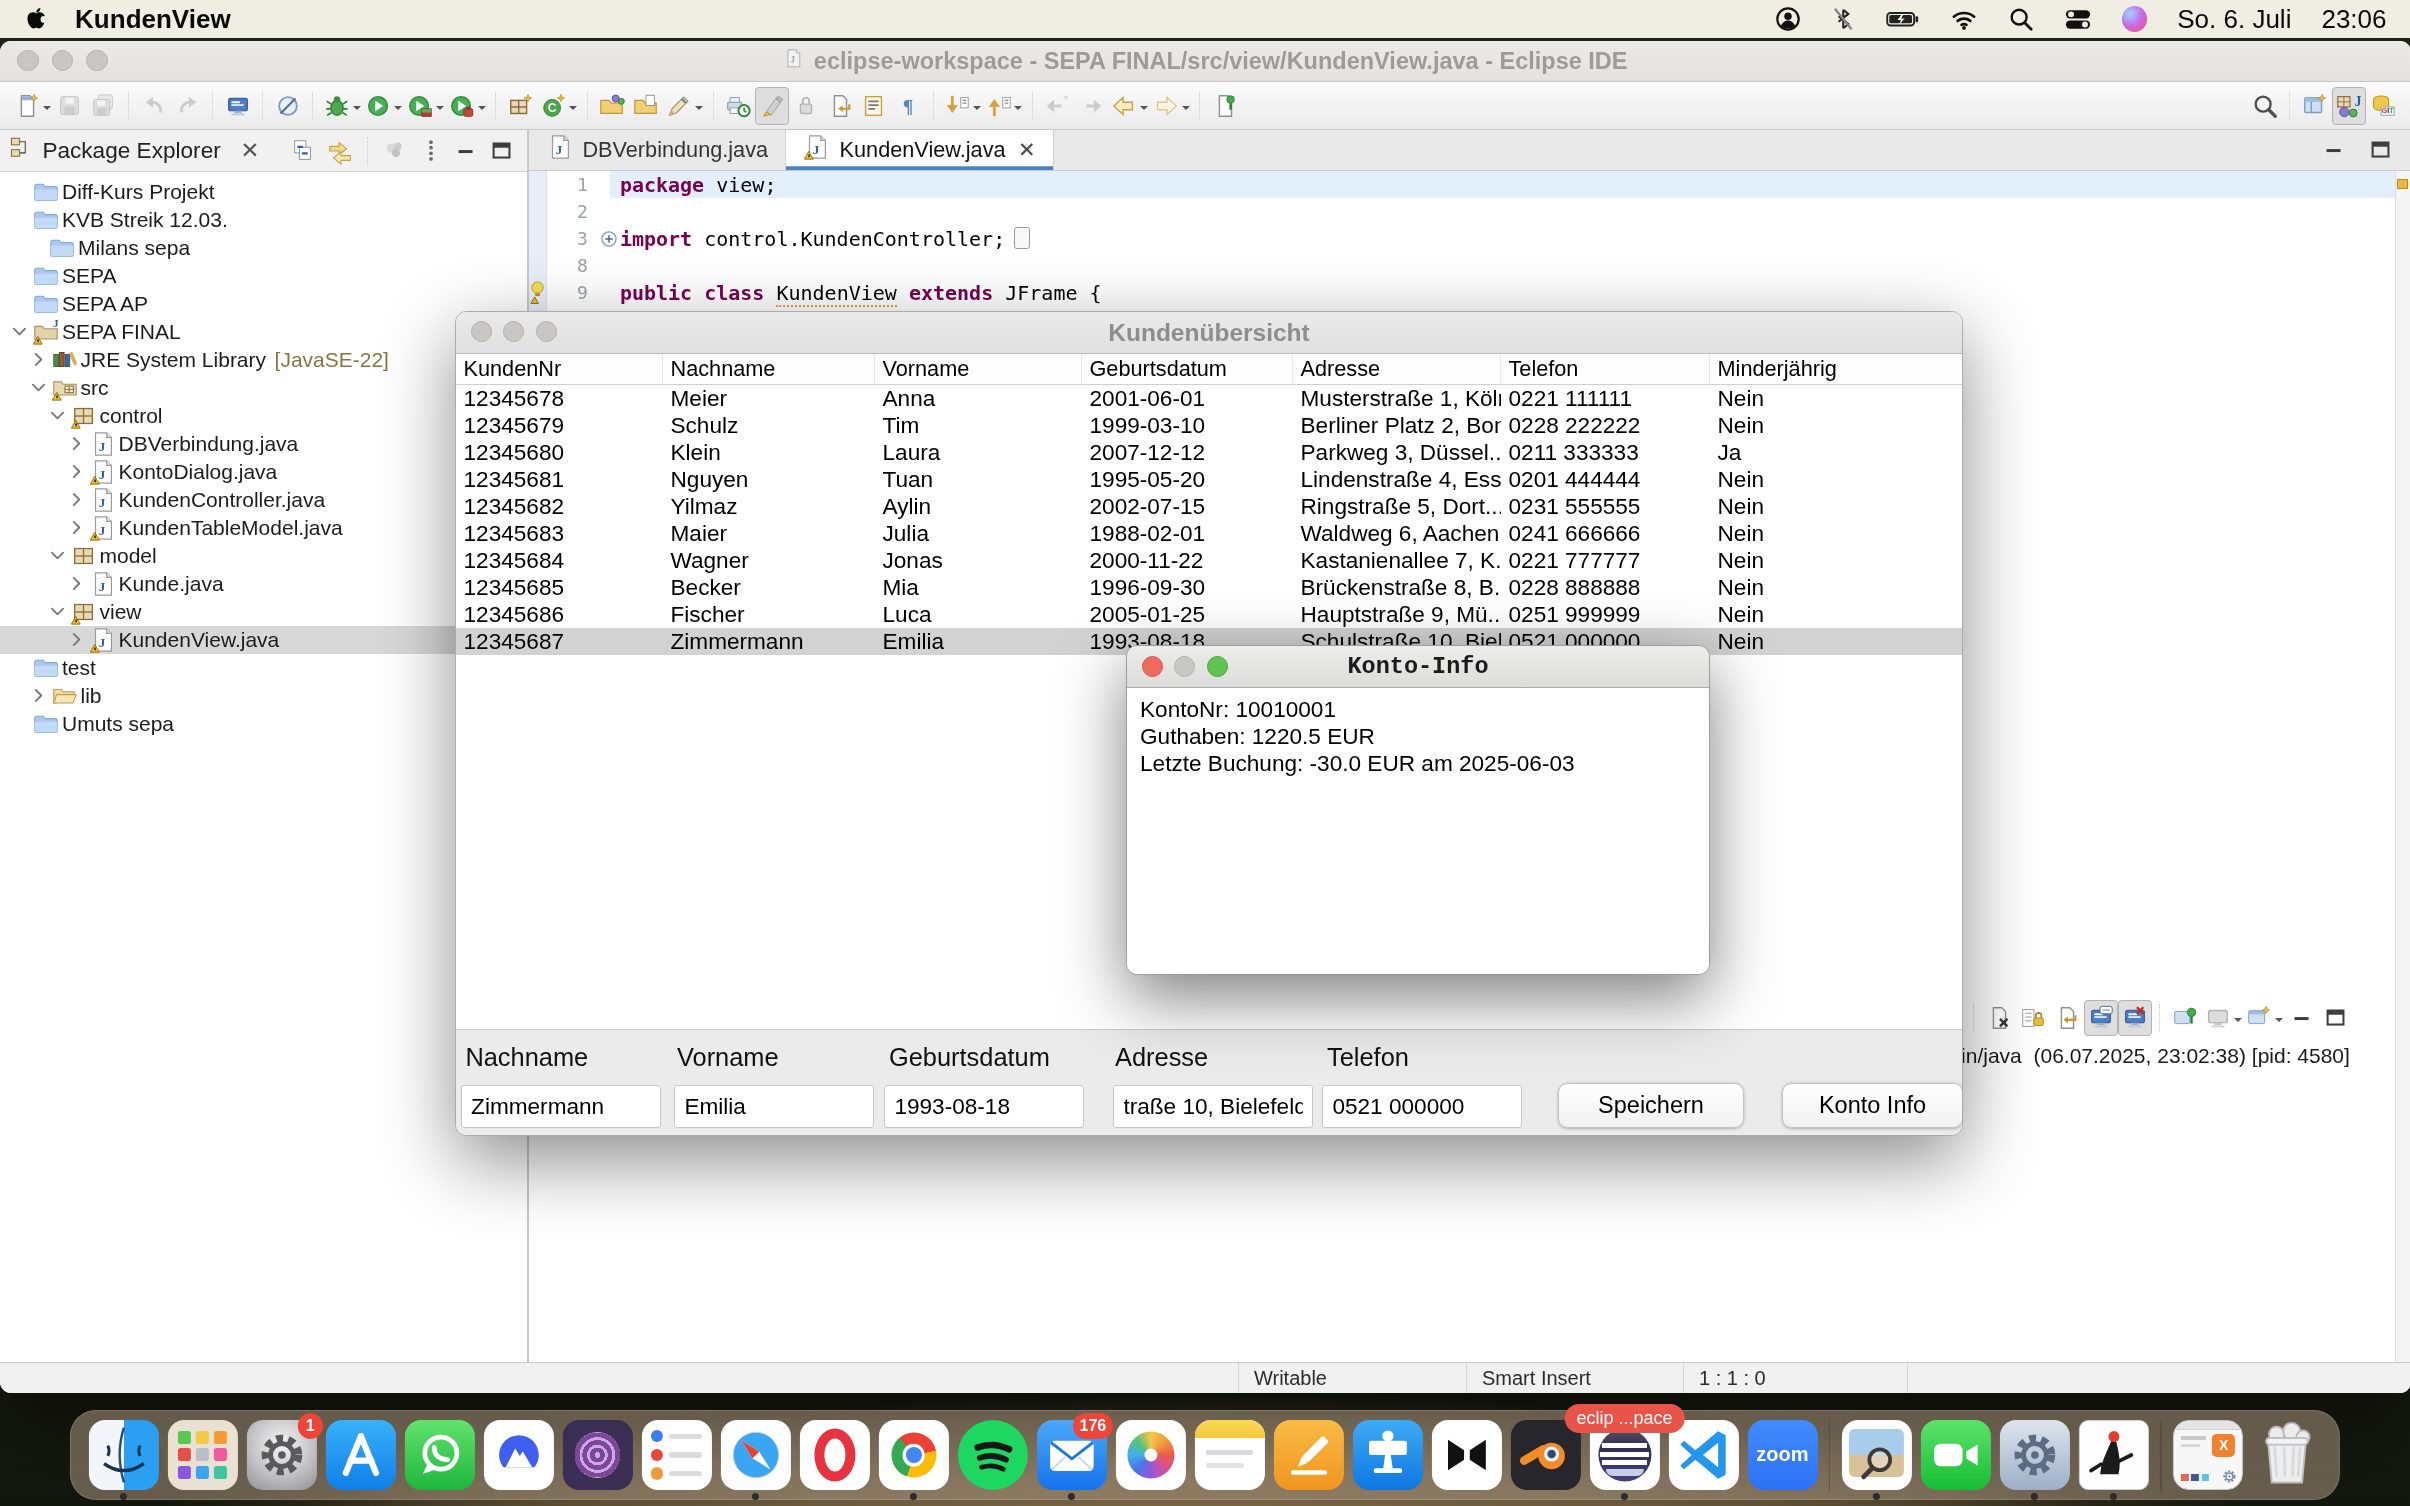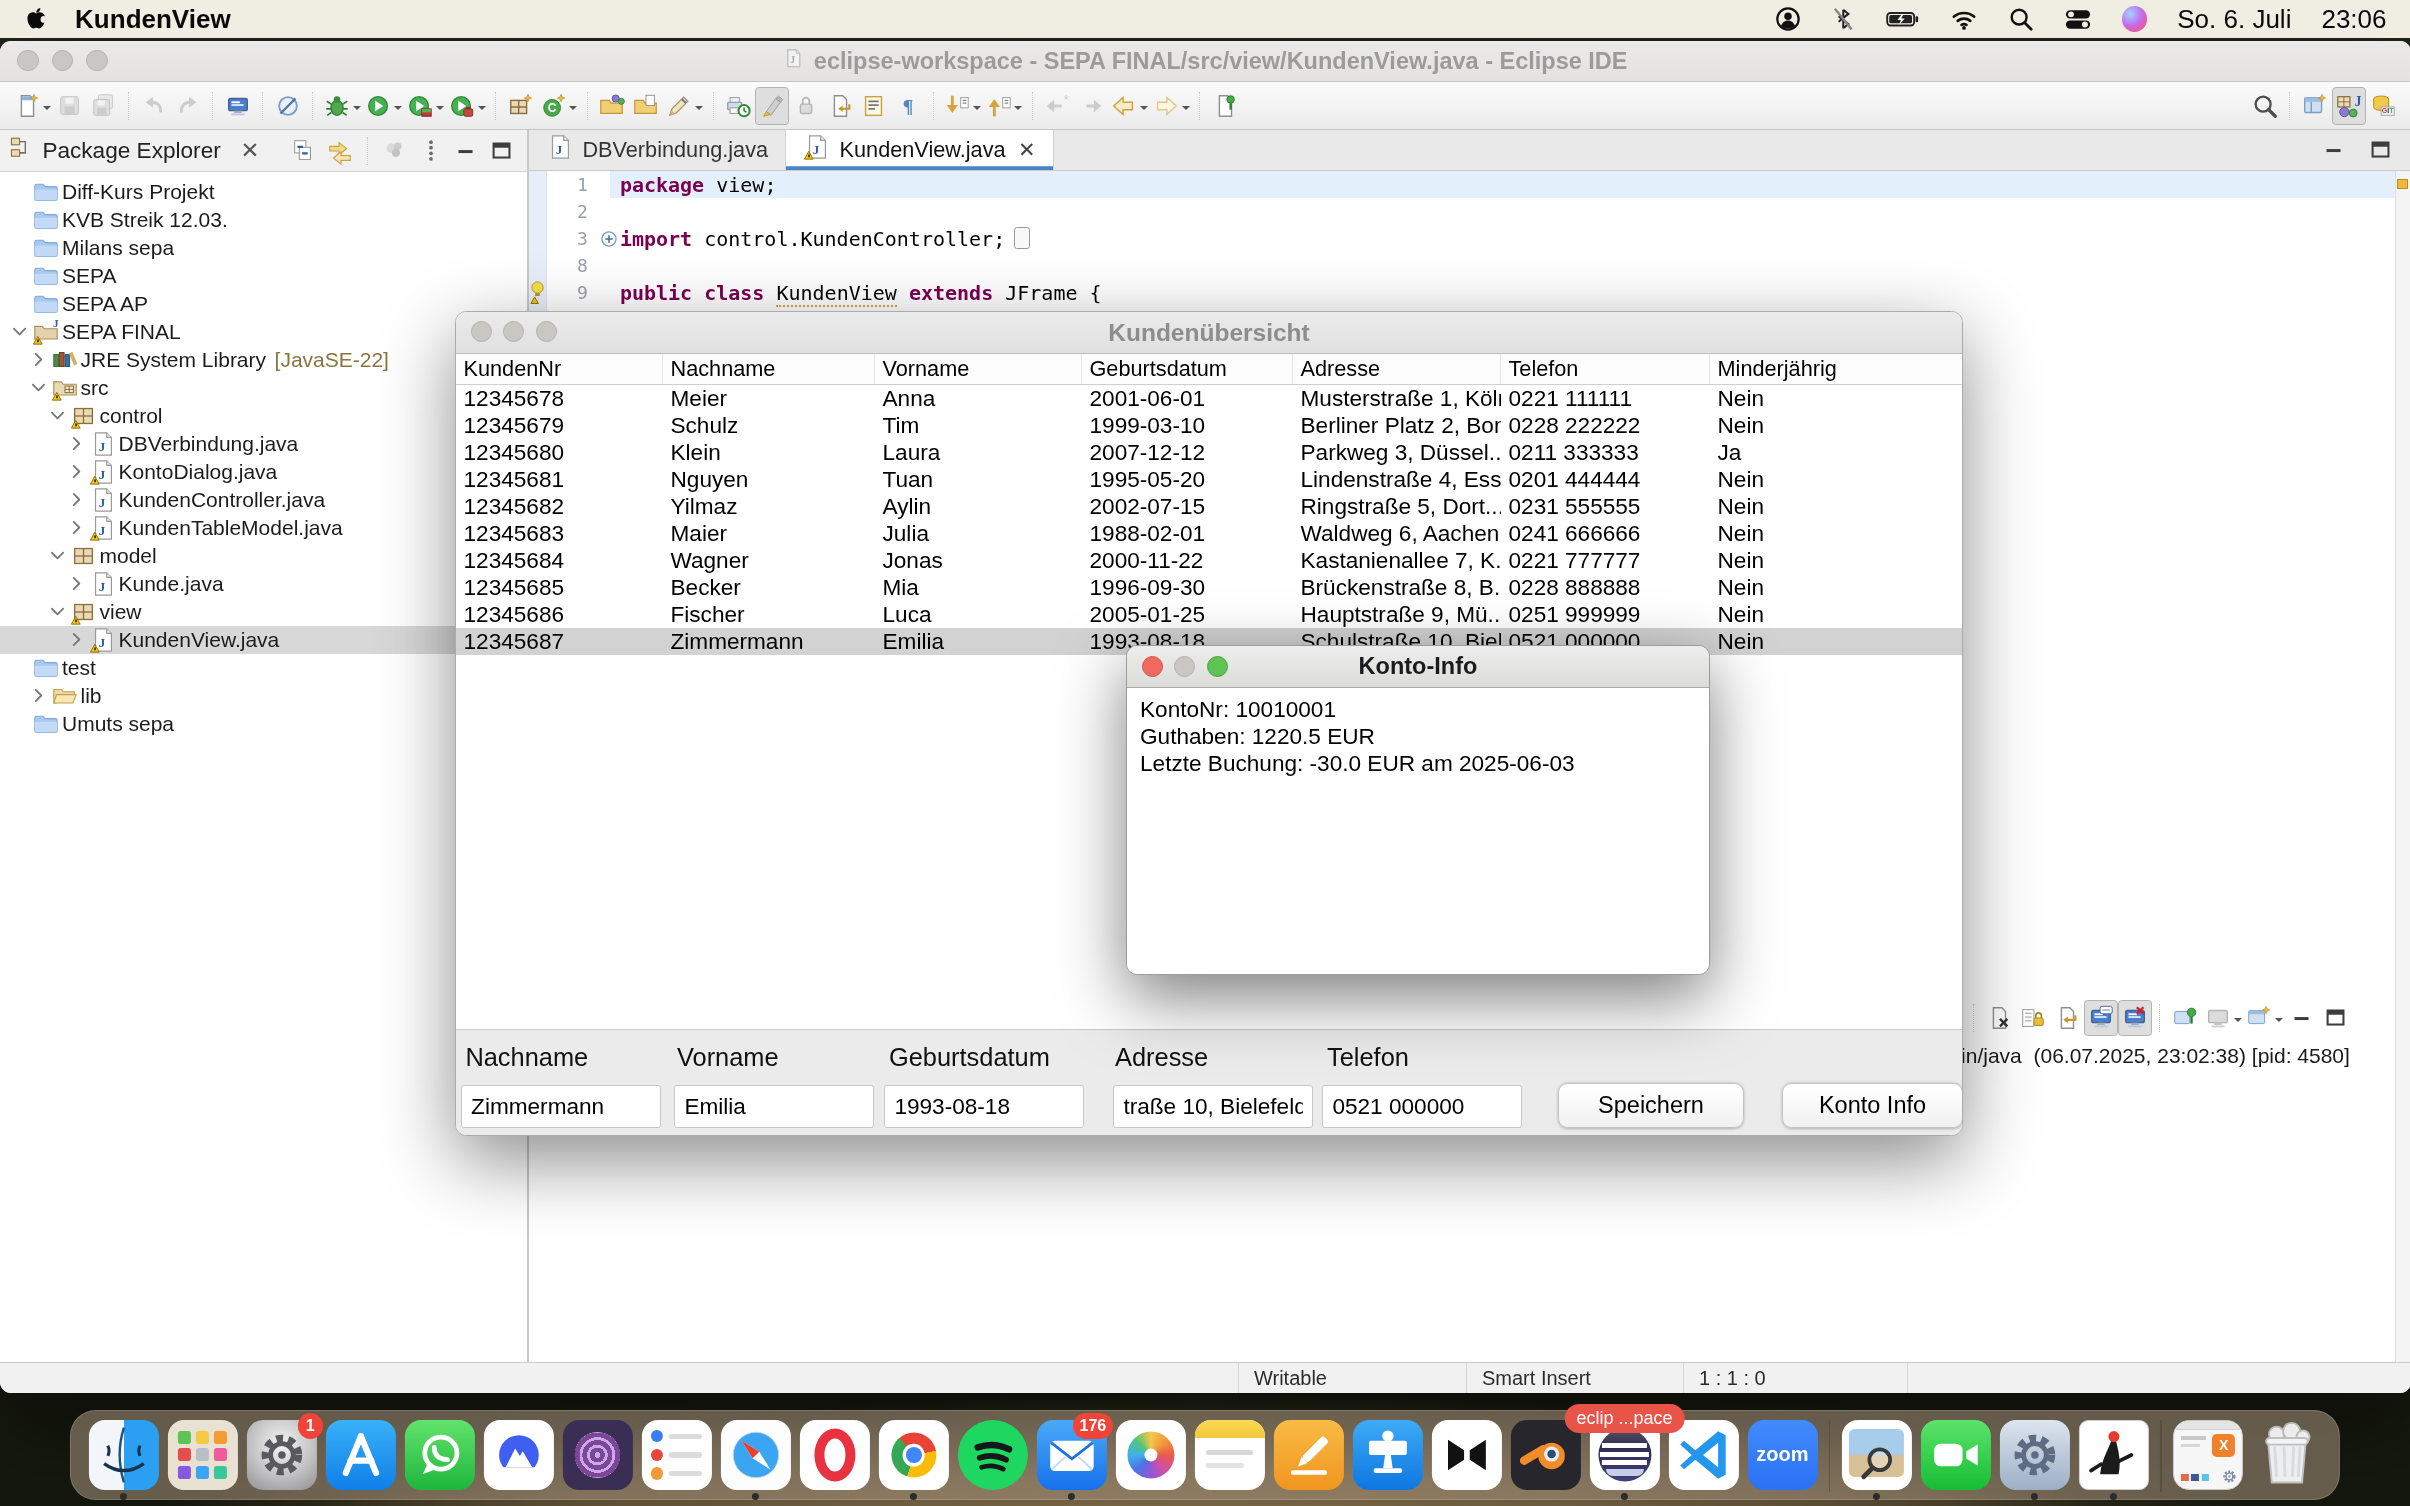--- a/index.html
+++ b/index.html
@@ -112,21 +112,21 @@
     color:#000;padding:0 9.4px;outline:none;}
   .kf-btn{position:absolute;top:53px;height:45px;border-radius:9.4px;
     background:linear-gradient(#ffffff,#f1f1f1);border:0.9px solid #c2c2c2;
     box-shadow:0 0.9px 2.8px rgba(0,0,0,.25);font-size:23.5px;color:#000;
     font-family:"Liberation Sans",sans-serif;}
   
   #kdialog{position:absolute;left:1126px;top:645px;width:584px;height:330px;border-radius:11.3px;
     border:0.9px solid #9c9c9c;box-shadow:0 22.6px 66px rgba(0,0,0,.5);overflow:hidden;
     display:flex;flex-direction:column;box-sizing:border-box;z-index:20;background:#e9e9e9;}
   .kd-titlebar{height:41px;background:linear-gradient(#ededec,#dcdcdb);border-bottom:0.9px solid #ababab;
-    position:relative;flex:none;}
+    position:relative;flex:none;font-family:Liberation Mono, monospace;}
   .kd-titlebar .lights{top:10.4px;left:15px;gap:11.3px;}
   .kd-titlebar .light{width:21px;height:21px;}
   .light.red{background:#ee6a5e;border:0.9px solid #d35548;}
   .light.green{background:#61c354;border:0.9px solid #4aa33c;}
   .kd-title{text-align:center;line-height:41px;font-size:23.5px;font-weight:700;color:#1b1b1d;}
   .kd-row{height:62px;background:#e7e7e7;display:flex;align-items:center;padding:0 22.6px;flex:none;
     border-bottom:0.9px solid #9a9a9a;}
   .kd-label{font-size:23.5px;color:#111;margin-right:15px;}
   .kd-input{width:250px;height:38px;box-sizing:border-box;background:#fff;border:0.9px solid #b5b5b5;
     font-size:22.6px;padding:0 9.4px;color:#000;font-family:"Liberation Sans",sans-serif;outline:none;}
@@ -587,21 +587,21 @@
           <div class="trow" style="padding-left: 7.5px;">
             <span class="texp"></span>
             <span class="ticon">
               <svg viewBox="0 0 30 30" width="28" height="28">
                 <path d="M3 8.5c0-1 .8-1.8 1.8-1.8h7l2.2 2.6h11.2c1 0 1.8.8 1.8 1.8v11c0 1-.8 1.8-1.8 1.8H4.8c-1 0-1.8-.8-1.8-1.8z" fill="#a9c9f0" stroke="#7fa8de" stroke-width="1.2"></path>
                 <path d="M3 12.5h24v9.3c0 1-.8 1.8-1.8 1.8H4.8c-1 0-1.8-.8-1.8-1.8z" fill="#c3daf6"></path>
               </svg>
             </span>
             <span class="tlabel">KVB Streik 12.03.</span>
           </div>
-          <div class="trow" style="padding-left: 7.5px;">
+          <div class="trow" style="padding-left: 7.5px; margin-left: 16px;">
             <span class="texp"></span>
             <span class="ticon">
               <svg viewBox="0 0 30 30" width="28" height="28">
                 <path d="M3 8.5c0-1 .8-1.8 1.8-1.8h7l2.2 2.6h11.2c1 0 1.8.8 1.8 1.8v11c0 1-.8 1.8-1.8 1.8H4.8c-1 0-1.8-.8-1.8-1.8z" fill="#a9c9f0" stroke="#7fa8de" stroke-width="1.2"></path>
                 <path d="M3 12.5h24v9.3c0 1-.8 1.8-1.8 1.8H4.8c-1 0-1.8-.8-1.8-1.8z" fill="#c3daf6"></path>
               </svg>
             </span>
             <span class="tlabel">Milans sepa</span>
           </div>
           <div class="trow" style="padding-left: 7.5px;">

